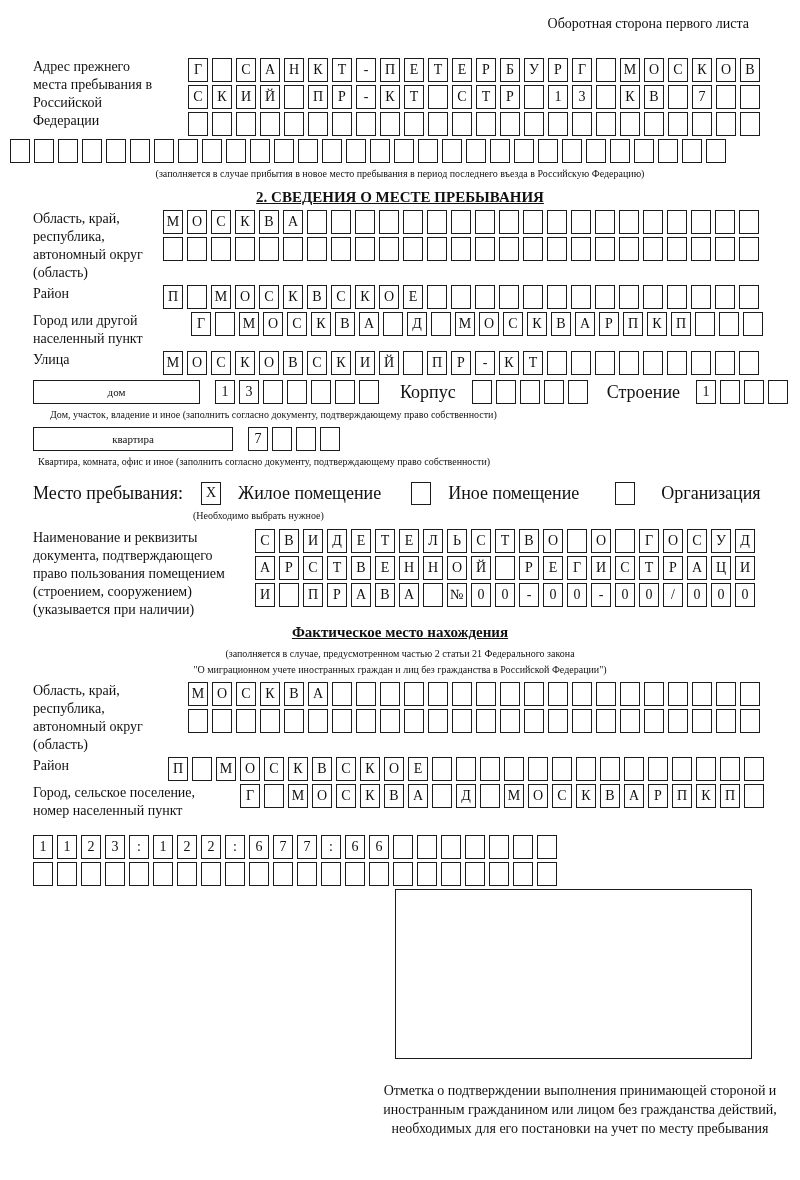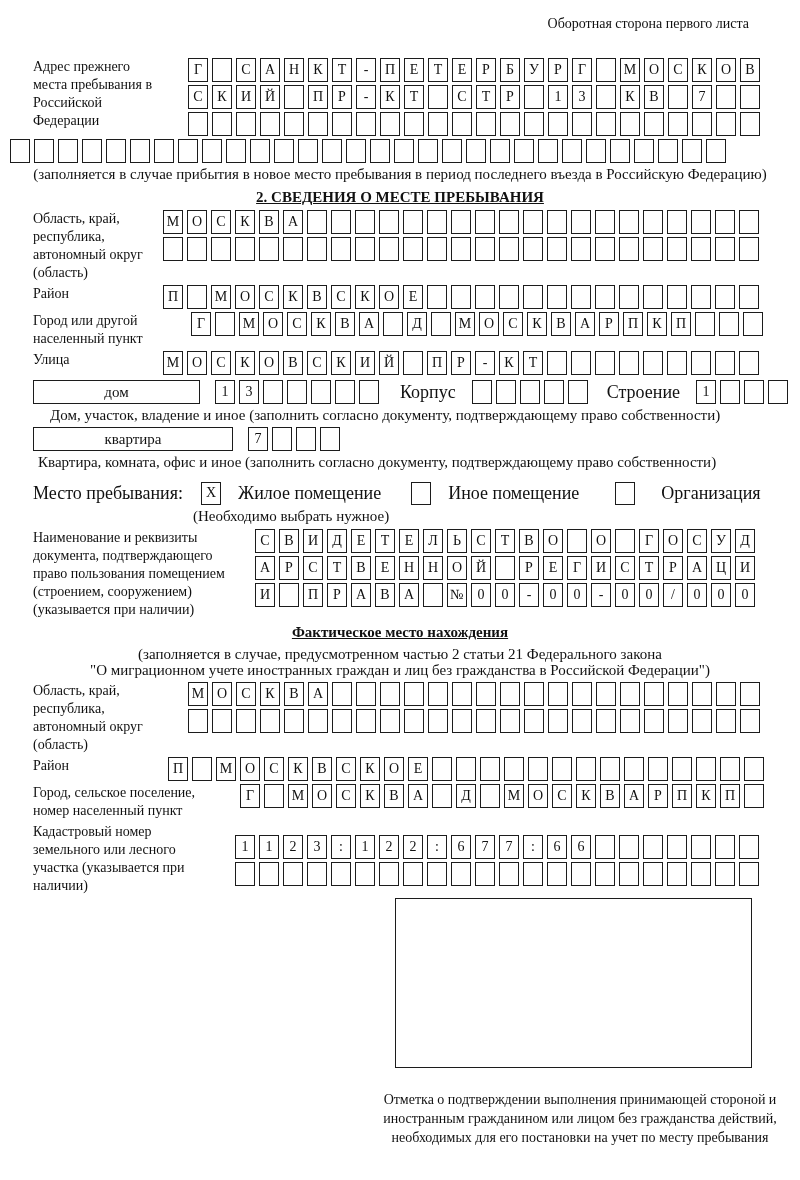--- a/index.html
+++ b/index.html
@@ -18,29 +18,29 @@
   .cells { display:flex; gap:4px; flex-wrap:nowrap; }
   .cell {
     width:20px; height:24px; flex-shrink:0;
     border:1.5px solid #1c1c1c;
     display:inline-flex; align-items:center; justify-content:center;
     font-size:14px;
   }
   .namedbox {
     height:24px; border:1.5px solid #1c1c1c; flex-shrink:0;
     display:inline-flex; align-items:center; justify-content:center;
-    font-size:15px;
+    font-size:11px;
   }
   .inline-label { font-size:18px; line-height:24px; white-space:nowrap; }
   .checkbox {
     width:20px; height:23px; border:1.5px solid #1c1c1c; flex-shrink:0;
     display:inline-flex; align-items:center; justify-content:center;
     font-size:14px;
   }
-  .note { font-size:15px; line-height:16px; }
+  .note { font-size:10px; line-height:16px; }
   .fullcenter { margin-left:-33px; width:800px; text-align:center; }
   .sect-title { font-weight:bold; font-size:15px; line-height:20px;text-decoration:underline; }
   .stamp-box { width:357px; height:170px; border:1.5px solid #1c1c1c; background:#fff; }
 </style>
 </head>
 <body>
 
 <div class="header-note">Оборотная сторона первого листа</div>
 
 <div class="frow" style="margin-top:24px">
@@ -557,21 +557,20 @@
       <span class="cell">А</span>
       <span class="cell">Р</span>
       <span class="cell">П</span>
       <span class="cell">К</span>
       <span class="cell">П</span>
       <span class="cell"></span>
     </div>
 </div>
 
 <div class="frow">
-  <div class="flabel" style="width:194px; padding-right:14px">Кадастровый номер земельного или лесного участка (указывается при наличии)</div>
   <div class="cellrows" style="margin-top:12px">
     <div class="cells">
         <span class="cell">1</span>
         <span class="cell">1</span>
         <span class="cell">2</span>
         <span class="cell">3</span>
         <span class="cell">:</span>
         <span class="cell">1</span>
         <span class="cell">2</span>
         <span class="cell">2</span>

